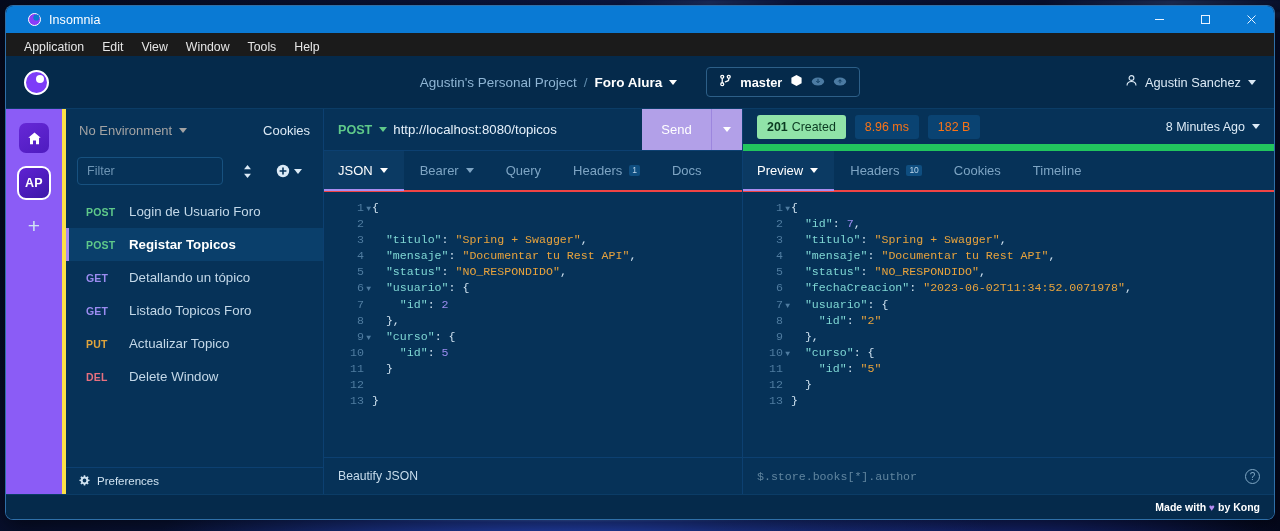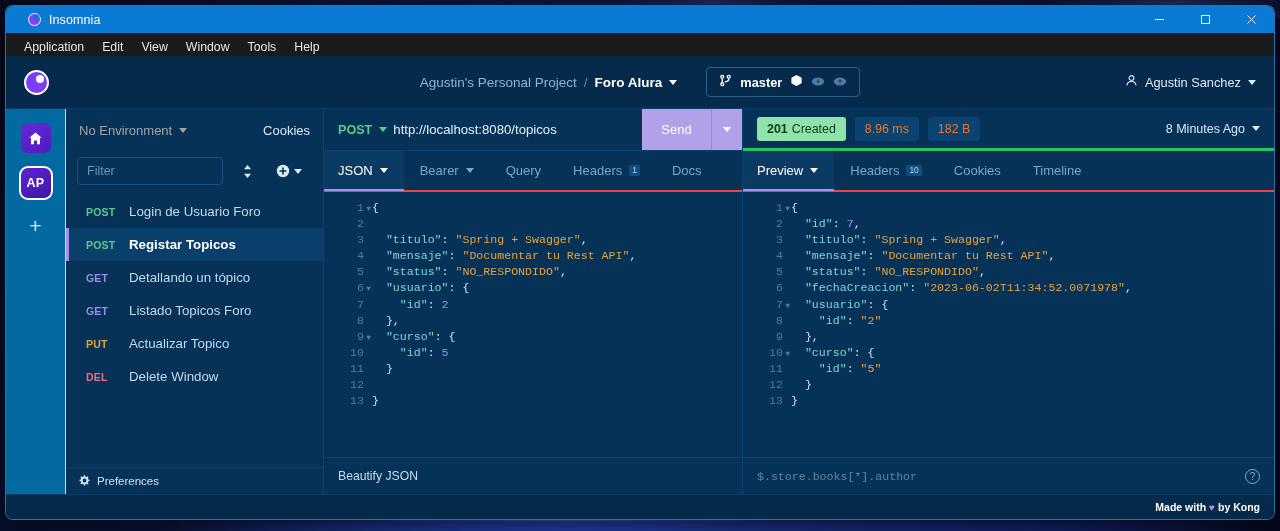--- a/index.html
+++ b/index.html
@@ -101,23 +101,23 @@
   .user {
     position: absolute; right: 18px; display: flex; align-items: center; gap: 7px;
     color: #dbe9f5; font-size: 12.8px;
   }
 
   
   .body { flex: 1; display: flex; min-height: 0; }
 
   
   .rail {
-    width: 60px; background: #0369a1; flex: 0 0 60px;
+    width: 60px; background: #8b5cf6; flex: 0 0 60px;
     display: flex; flex-direction: column; align-items: center; padding-top: 14px; gap: 13px;
-    border-right: 1px solid #fde047;
+    border-right: 4px solid #fde047;
   }
   .rail-home {
     width: 30px; height: 30px; border-radius: 7px;
     background: linear-gradient(150deg,#6628d6,#4e1bbf);
     display:flex; align-items:center; justify-content:center;
   }
   .rail-proj {
     width: 34px; height: 34px; border-radius: 9px;
     background: linear-gradient(150deg,#5f22d2,#3d17a8);
     border: 2px solid #ffffff;
@@ -192,21 +192,21 @@
     display:flex; align-items:center; justify-content:center;
   }
   .send-caret {
     width: 31px; background: #b2a0e8; color:#ffffff;
     display:flex; align-items:center; justify-content:center;
     border-left: 1px solid #9c86de;
   }
 
   .statusbar {
     height: 42px; display:flex; align-items:center; gap:9px; padding: 0 14px;
-    background:#063258; border-bottom: 3px solid #22c55e;
+    background:#063258; border-bottom: 7px solid #22c55e;
   }
   .pill {
     height: 24px; display:flex; align-items:center; padding: 0 10px; border-radius: 3px;
     font-size: 12.4px; color:#f97316; background:#0a4372;
   }
   .pill.ok { background: #90e3a8; color:#0b3a21; }
   .pill.ok b { font-weight: bold; margin-right: 4px; }
   .time-ago { margin-left:auto; display:flex; align-items:center; gap:7px; color:#dbeaf6; font-size:12.5px; }
 
   .tabs {

